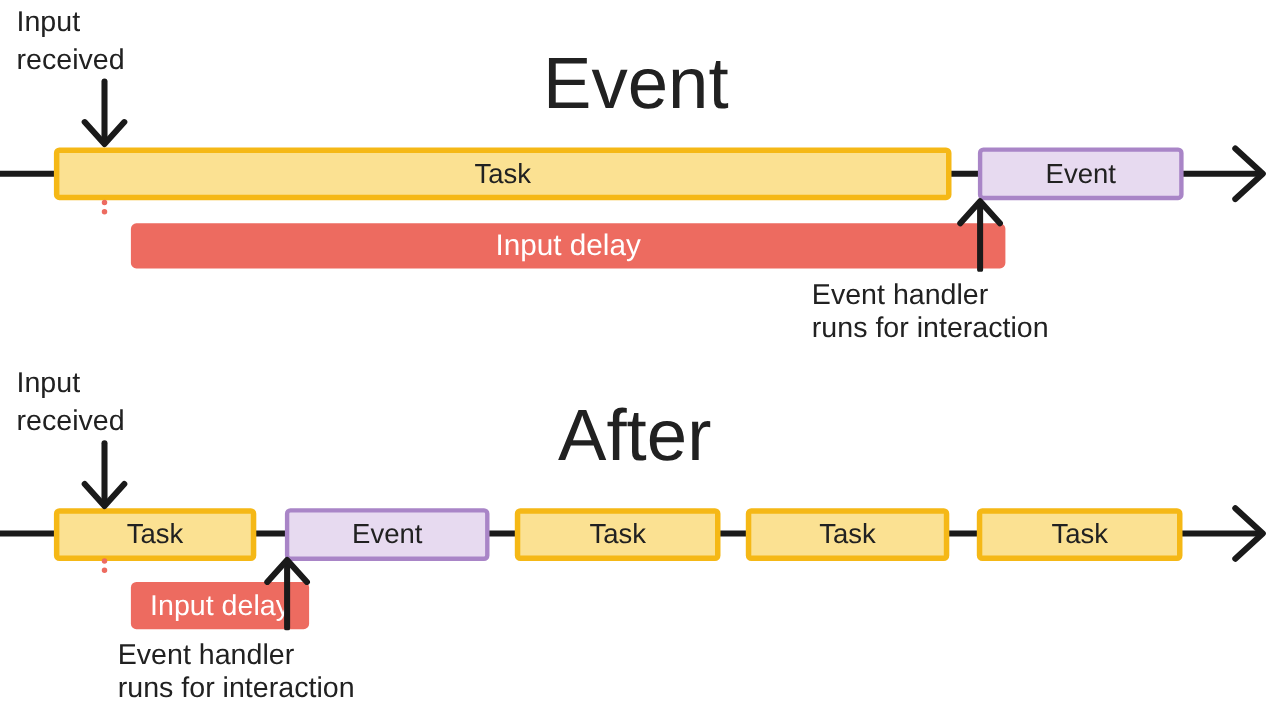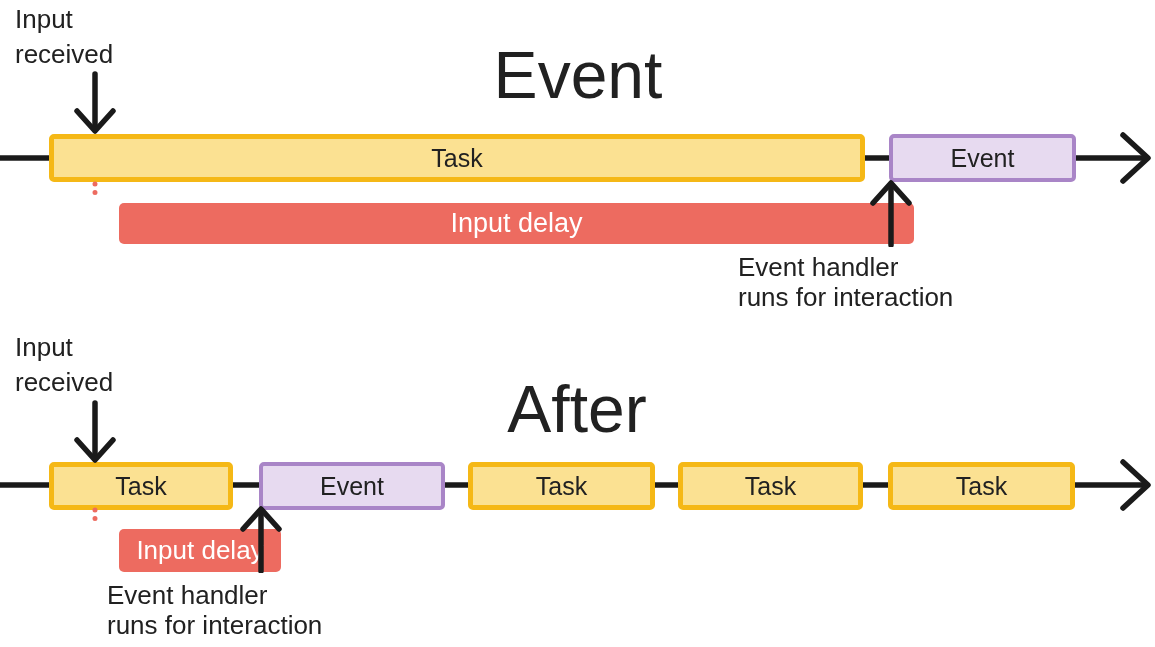--- a/index.html
+++ b/index.html
@@ -14,21 +14,21 @@
   }
   .title {
     position: absolute;
     font-size: 66px;
     line-height: 1;
     text-align: center;
     color: var(--text, #212121);
     white-space: nowrap;
   }
   #title-before { left: 428px; top: 42px; width: 300px; }
-  #title-after  { left: 427px; top: 376px; width: 300px; }
+  #title-after  { left: 427px; top: 362px; width: 300px; }
 
   .note {
     position: absolute;
     font-size: 26px;
     line-height: 35px;
     text-align: left;
     color: var(--text, #212121);
   }
   .handler { line-height: 30px; }
   #input-received-before { left: 15px;  top: 2px;   width: 160px; }

